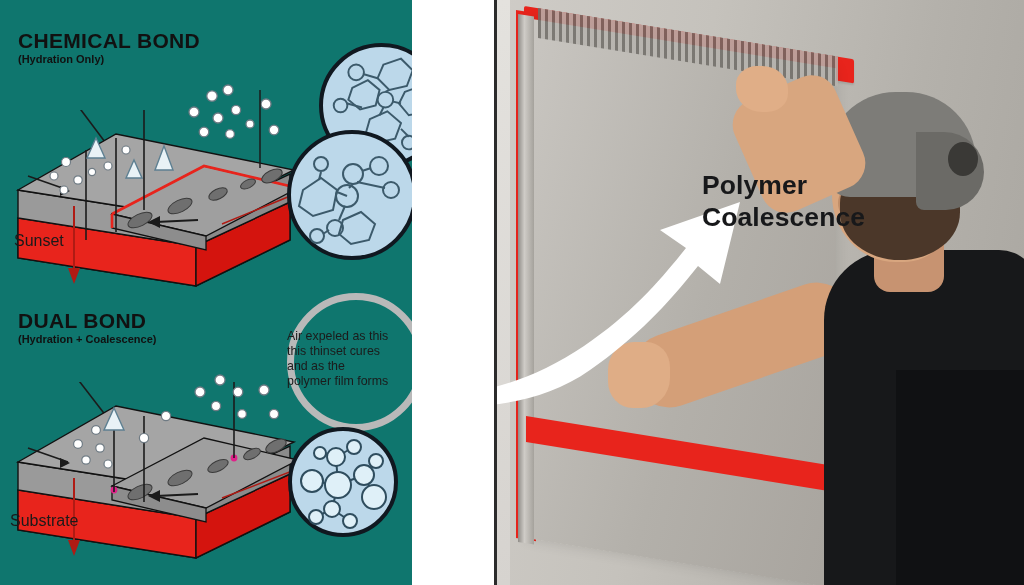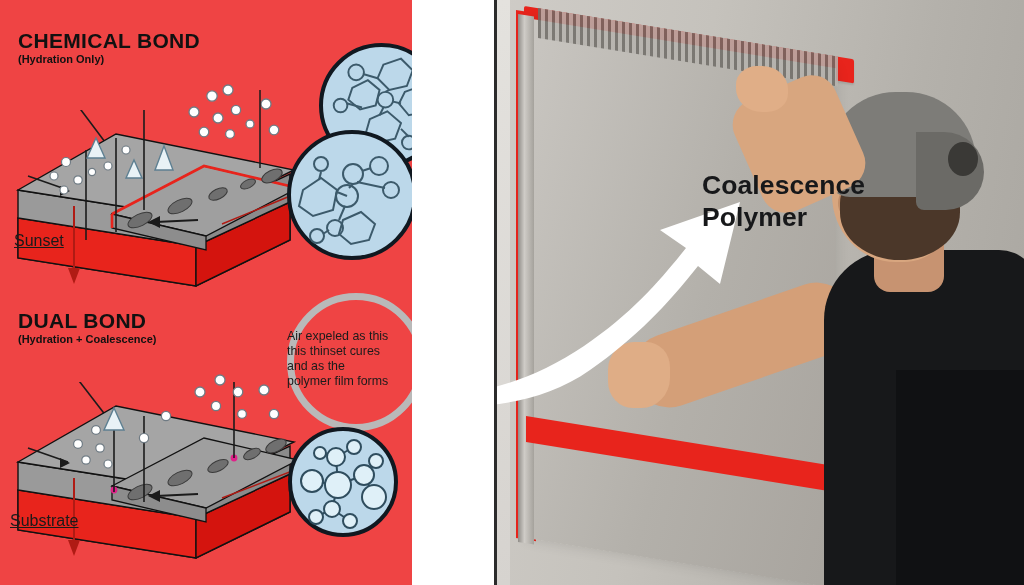--- a/index.html
+++ b/index.html
@@ -1,26 +1,26 @@
 <!DOCTYPE html>
 <html><head>
 <meta charset="utf-8">
 <style>
   html,body{margin:0;padding:0;background:#fff;}
   body{width:1024px;height:585px;overflow:hidden;font-family:"Liberation Sans",sans-serif;}
   #stage{position:relative;width:1024px;height:585px;background:#ffffff;overflow:hidden;}
 
   
-  #left-panel{position:absolute;left:0;top:0;width:412px;height:585px;background:#ef4444;overflow:hidden;}
+  #left-panel{position:absolute;left:0;top:0;width:412px;height:585px;background:#0f766e;overflow:hidden;}
 
   .hdr{position:absolute;}
   .hdr .t1{font-size:21px;font-weight:bold;letter-spacing:.3px;color:#111;line-height:1.05;white-space:nowrap;}
   .hdr .t2{font-size:11px;font-weight:bold;color:#111;line-height:1.15;white-space:nowrap;margin-top:1px;}
 
-  .axis-label{position:absolute;font-size:16px;color:#1a1a1a;text-decoration:underline;}
+  .axis-label{position:absolute;font-size:16px;color:#1a1a1a;}
 
   
   #air-callout{position:absolute;left:287px;top:293px;width:138px;height:138px;border-radius:50%;
       border:7px solid #b9b9b9;box-sizing:border-box;}
   #air-text{position:absolute;left:287px;top:329px;width:152px;font-size:12.4px;line-height:1.22;color:#1b1b1b;}
 
   
   .mol{position:absolute;border-radius:50%;background:#bcd8ea;border:4px solid #101820;box-sizing:border-box;}
   #mol-a{left:319px;top:43px;width:125px;height:125px;}
   #mol-b{left:287px;top:130px;width:130px;height:130px;}
@@ -355,19 +355,19 @@
       <div id="hand-up"></div>
     </div>
 
   </div>
 
   <svg id="big-arrow" viewBox="0 0 320 220">
     <path d="M2,205 C40,214 104,198 160,160 C210,126 238,92 262,62 L236,44 L316,16 L296,98 L274,80 C244,118 212,152 166,184 C112,222 44,224 2,216 Z" fill="#ffffff"></path>
   </svg>
 
   <div id="photo-title">
+    <div>Polymer</div>
     <div>Coalescence</div>
-    <div>Polymer</div>
   </div>
 
   <div id="divider"></div>
 
 </div>
 
 </body></html>

